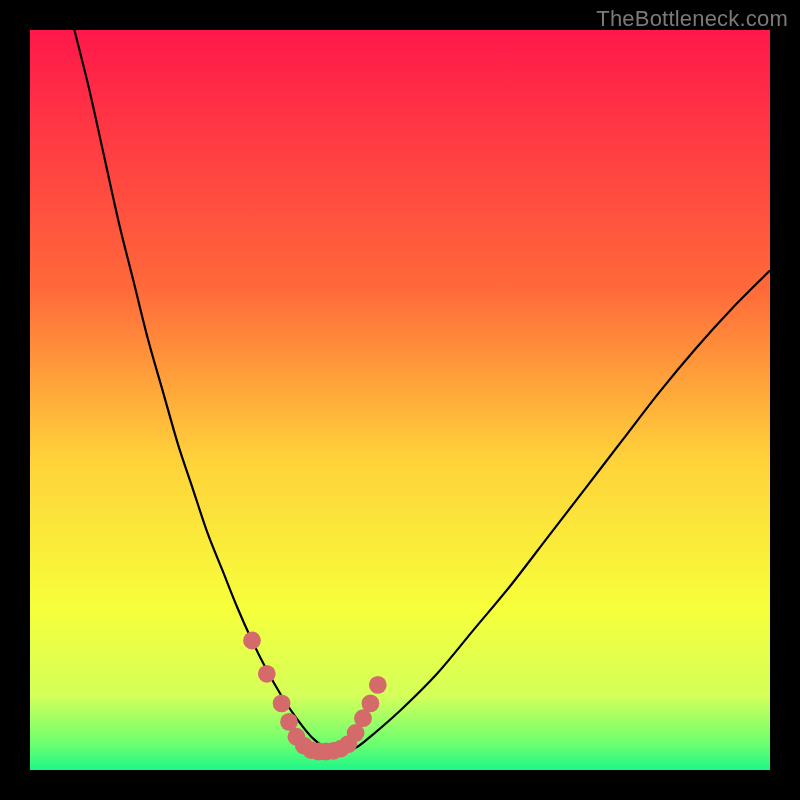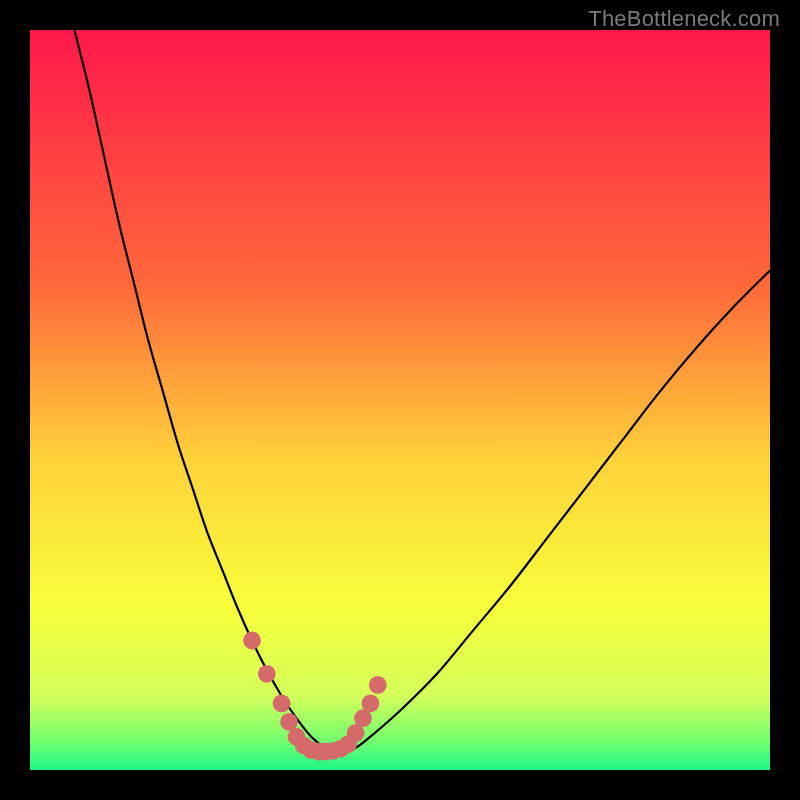--- a/index.html
+++ b/index.html
@@ -13,21 +13,21 @@
   }
   .stage {
     position: relative;
     width: 800px;
     height: 800px;
     background: #000;
   }
   .watermark {
     position: absolute;
     top: 6px;
-    right: 20px;
+    right: 12px;
     color: #7a7a7a;
     font-size: 22px;
     font-weight: 500;
     letter-spacing: 0.2px;
     z-index: 10;
   }
   .plot {
     position: absolute;
     left: 30px;
     top: 30px;

